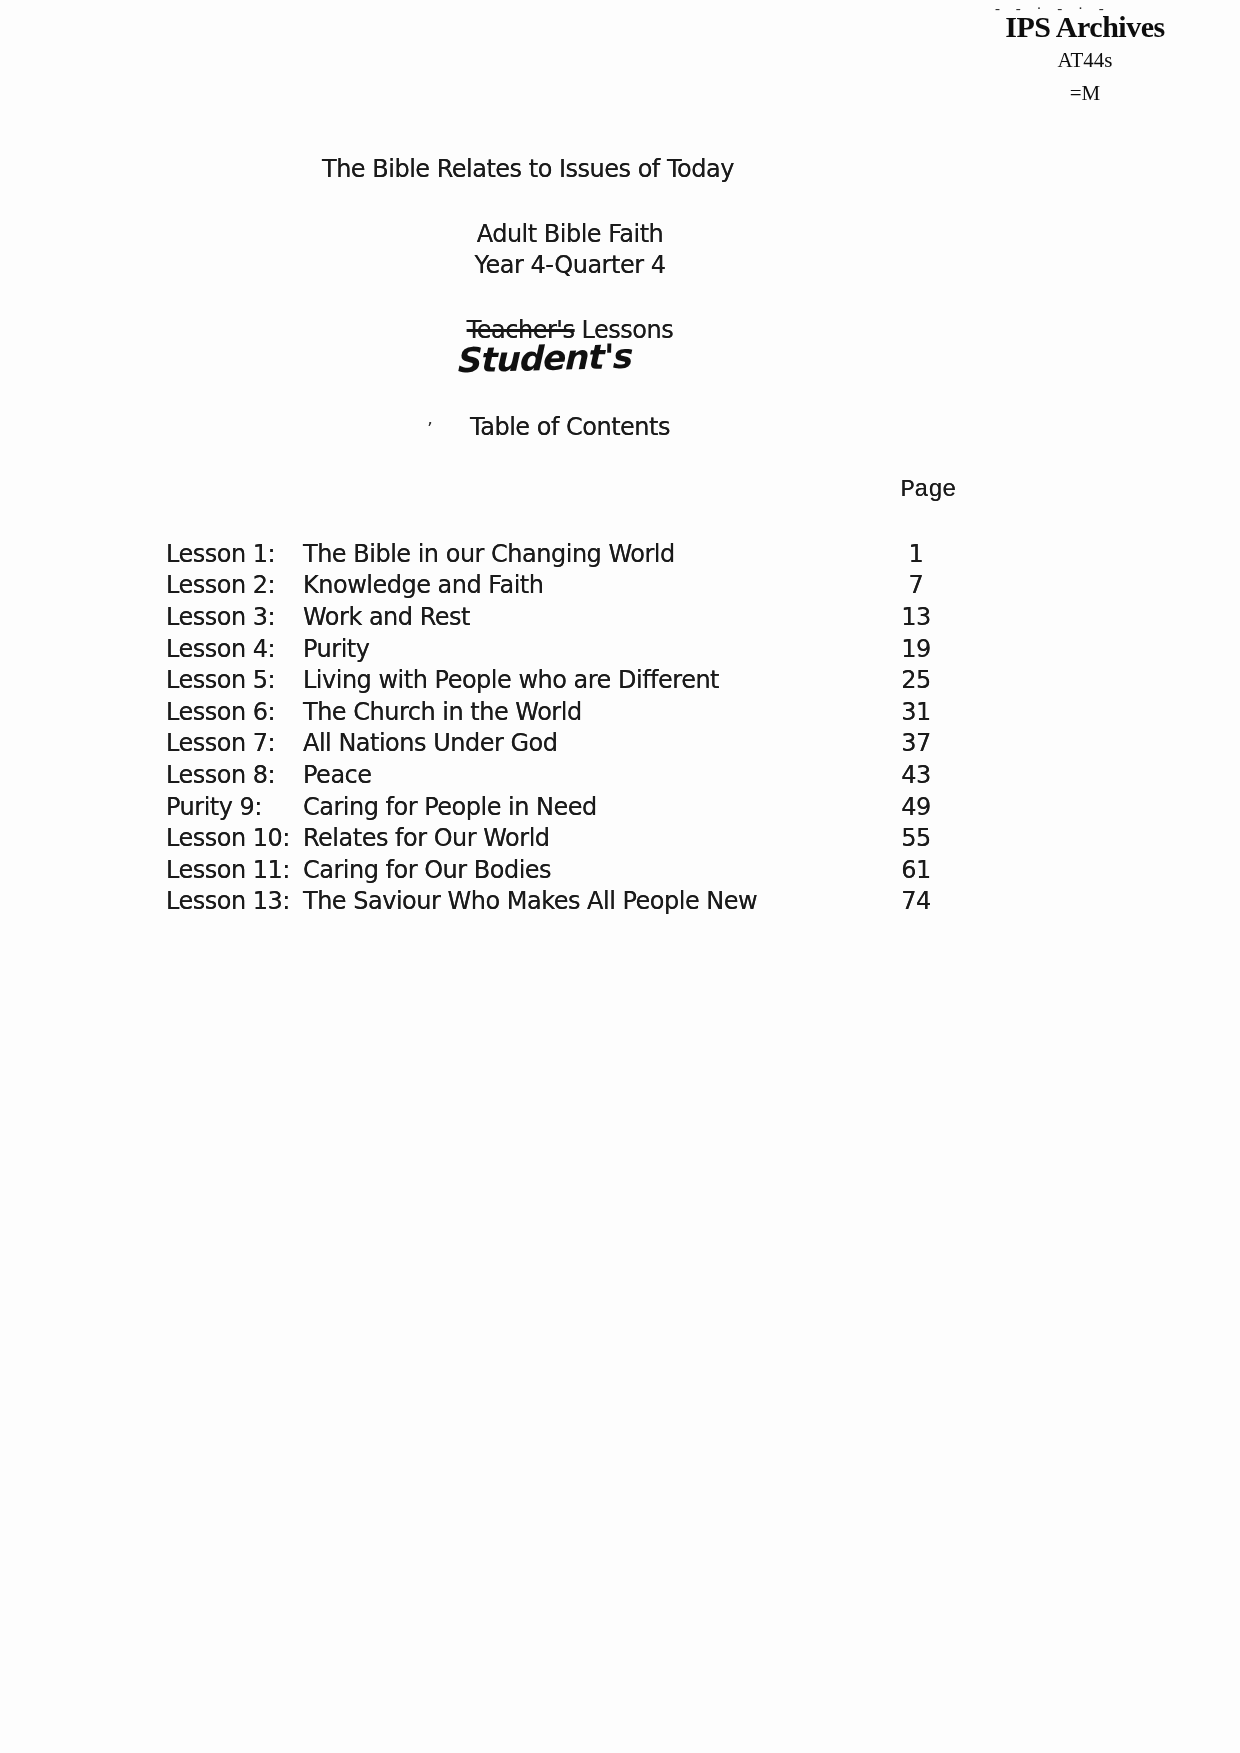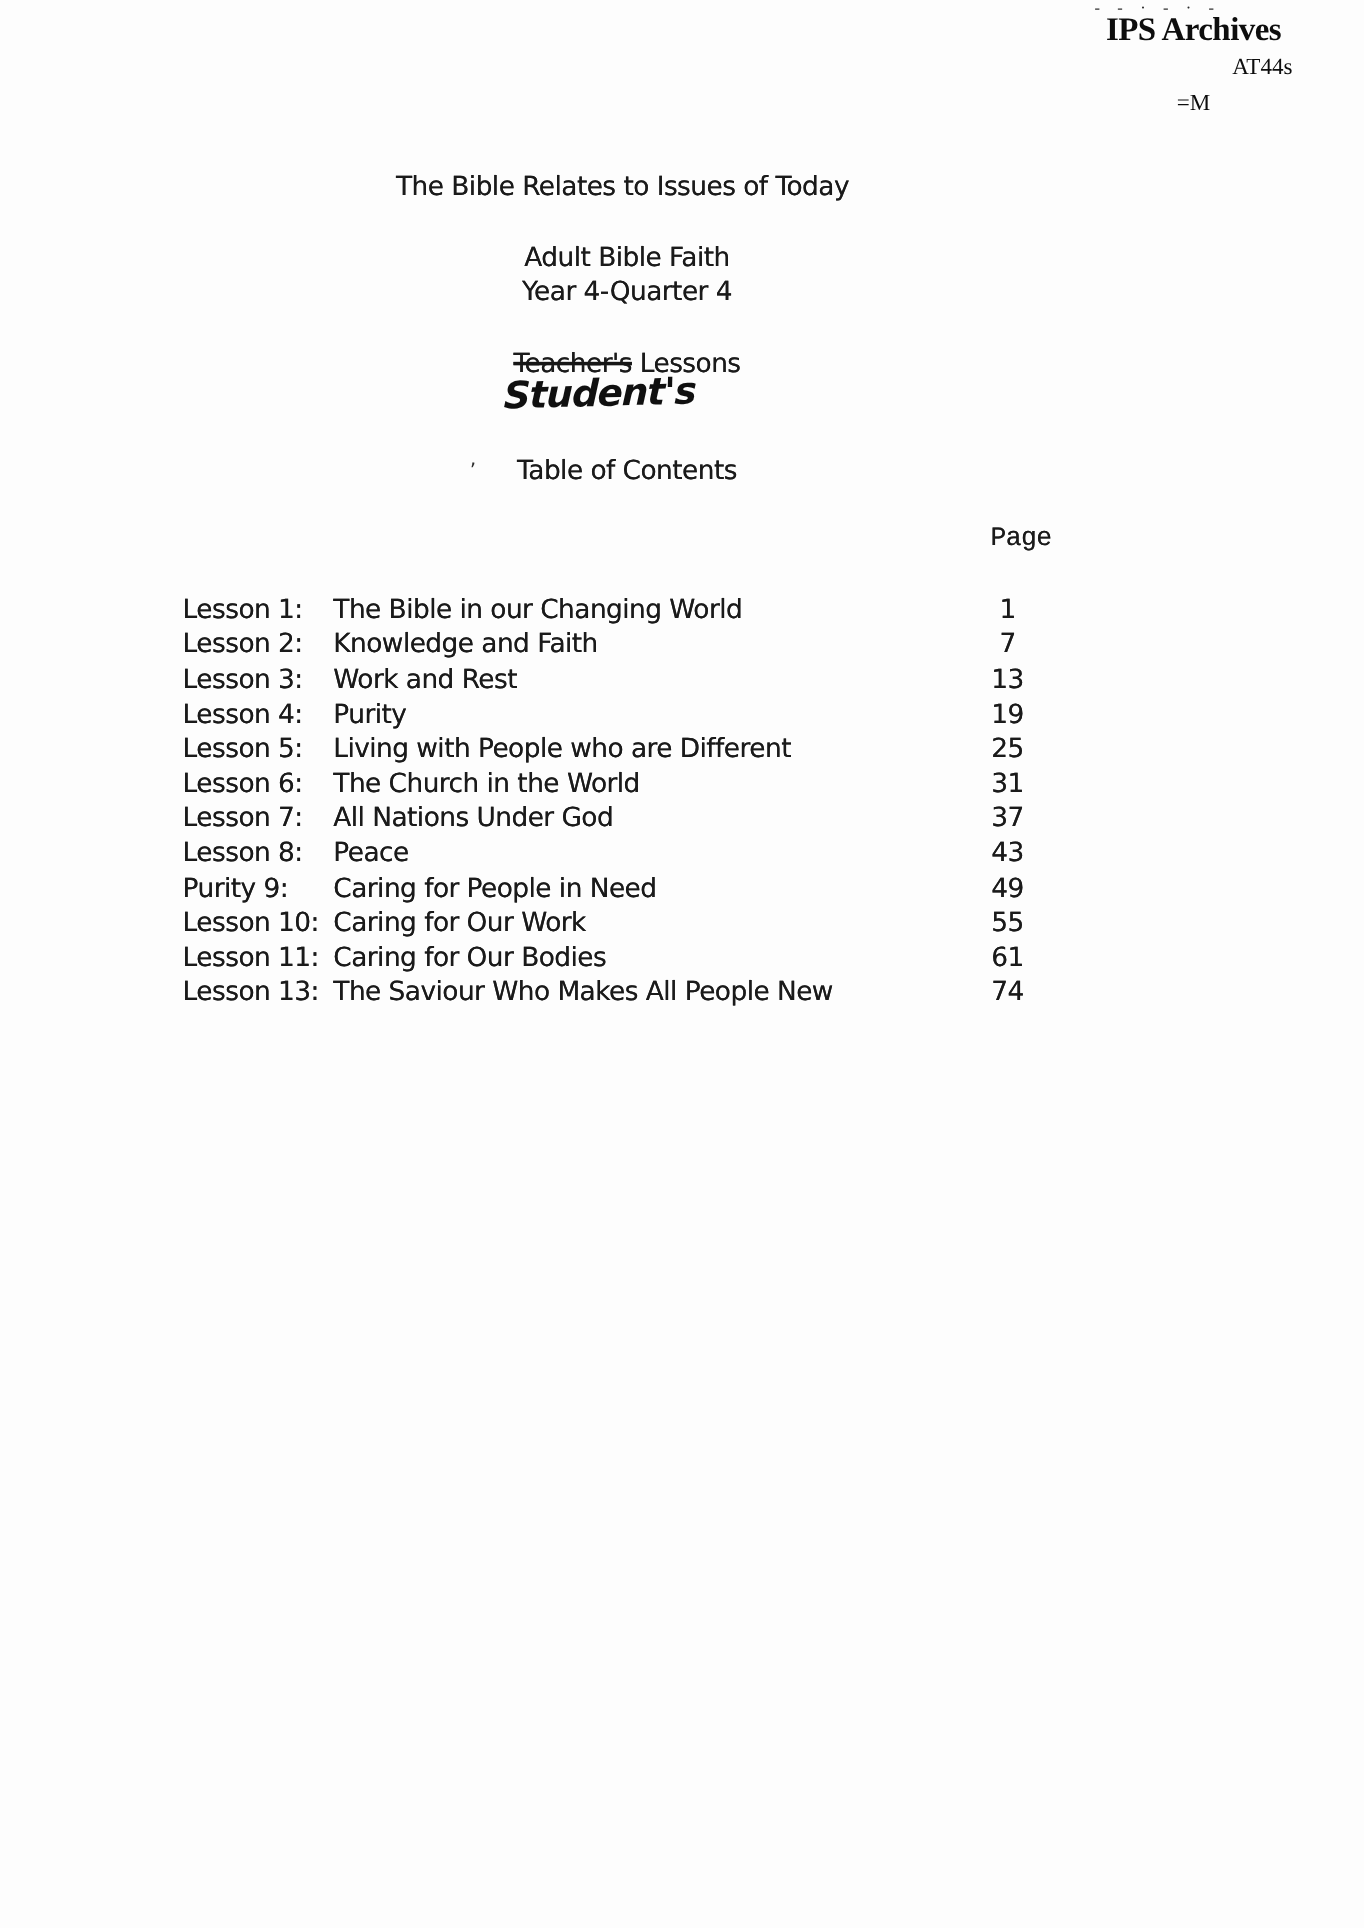--- a/index.html
+++ b/index.html
@@ -36,24 +36,24 @@
     top: -10px;
     left: 0;
     width: 235px;
     font-size: 15px;
     letter-spacing: 6px;
     color: #2c2c2c;
     text-align: left;
     white-space: nowrap;
   }
   .stamp .stamp-line1 { font-size: 30px; font-weight: bold; letter-spacing: -0.5px; line-height: 34px; }
-  .stamp .stamp-line2 { font-size: 21px; line-height: 33px; text-align: right; }
+  .stamp .stamp-line2 { font-size: 21px; line-height: 33px; }
   .stamp .stamp-line3 { font-size: 21px; line-height: 33px; }
   
-  .doc-title { position: absolute; top: 157px; left: 360px; }
+  .doc-title { position: absolute; top: 157px; left: 322px; }
   .centered-block {
     position: absolute;
     left: 370px;
     width: 400px;
     text-align: center;
   }
   .program-line { top: 222px; }
   .term-line { top: 253px; }
   .lessons-line { top: 318px; }
   .struck {
@@ -187,21 +187,21 @@
       <span class="scan-text col-title">Peace</span>
       <span class="scan-text col-page">43</span>
     </div>
     <div class="toc-row">
       <span class="scan-text col-label">Purity 9:</span>
       <span class="scan-text col-title">Caring for People in Need</span>
       <span class="scan-text col-page">49</span>
     </div>
     <div class="toc-row">
       <span class="scan-text col-label">Lesson 10:</span>
-      <span class="scan-text col-title">Caring for Our Work</span>
+      <span class="scan-text col-title">Relates for Our World</span>
       <span class="scan-text col-page">55</span>
     </div>
     <div class="toc-row">
       <span class="scan-text col-label">Lesson 11:</span>
       <span class="scan-text col-title">Caring for Our Bodies</span>
       <span class="scan-text col-page">61</span>
     </div>
     <div class="toc-row">
       <span class="scan-text col-label">Lesson 13:</span>
       <span class="scan-text col-title">The Saviour Who Makes All People New</span>

